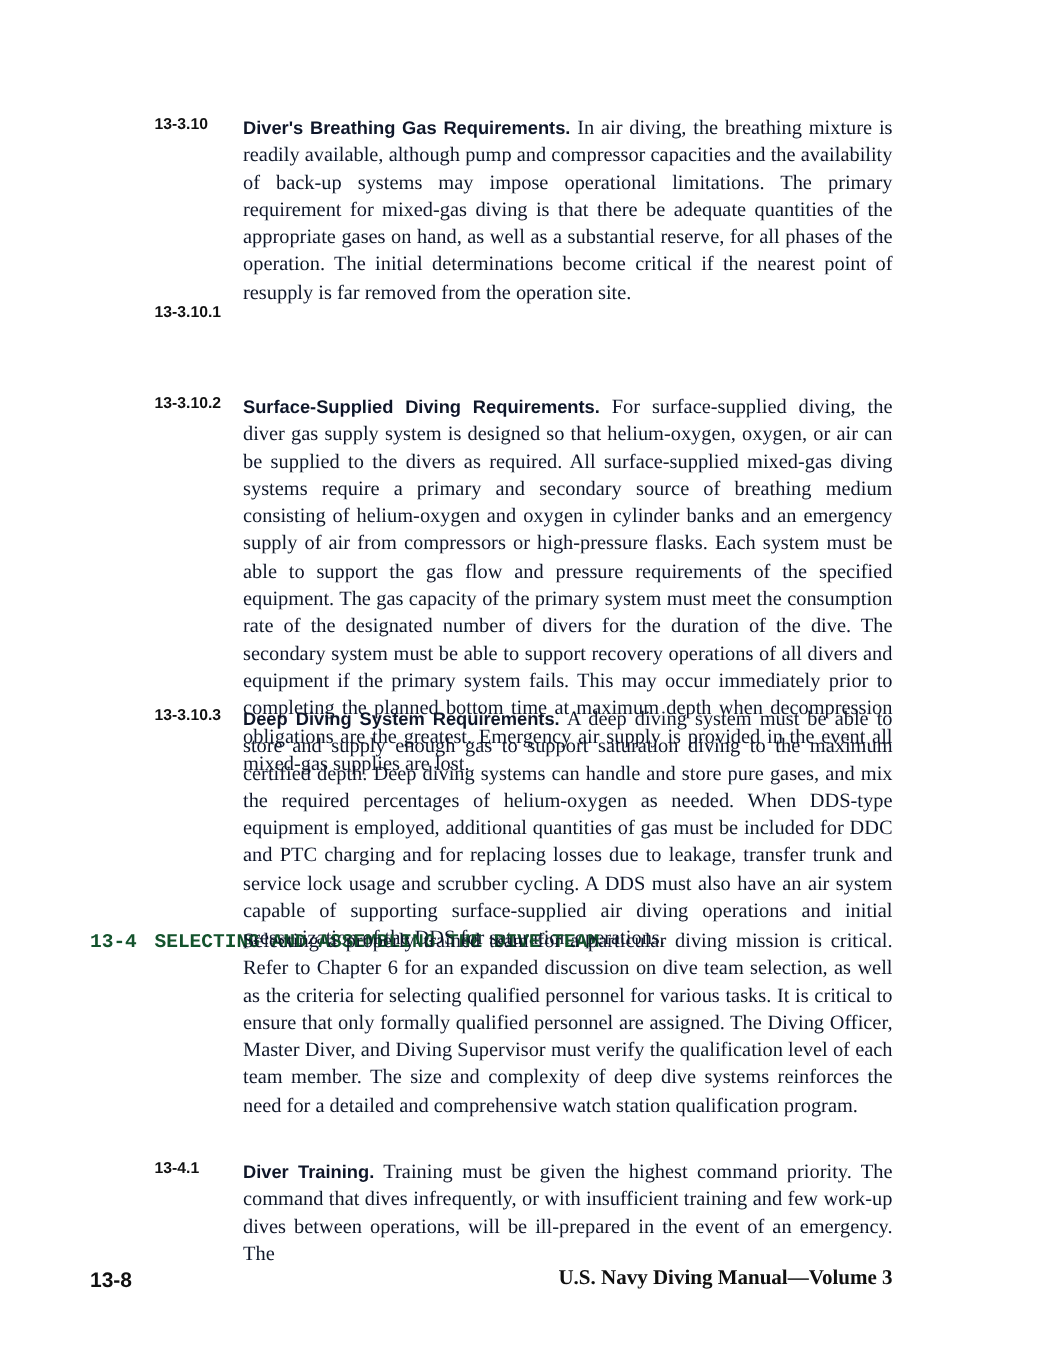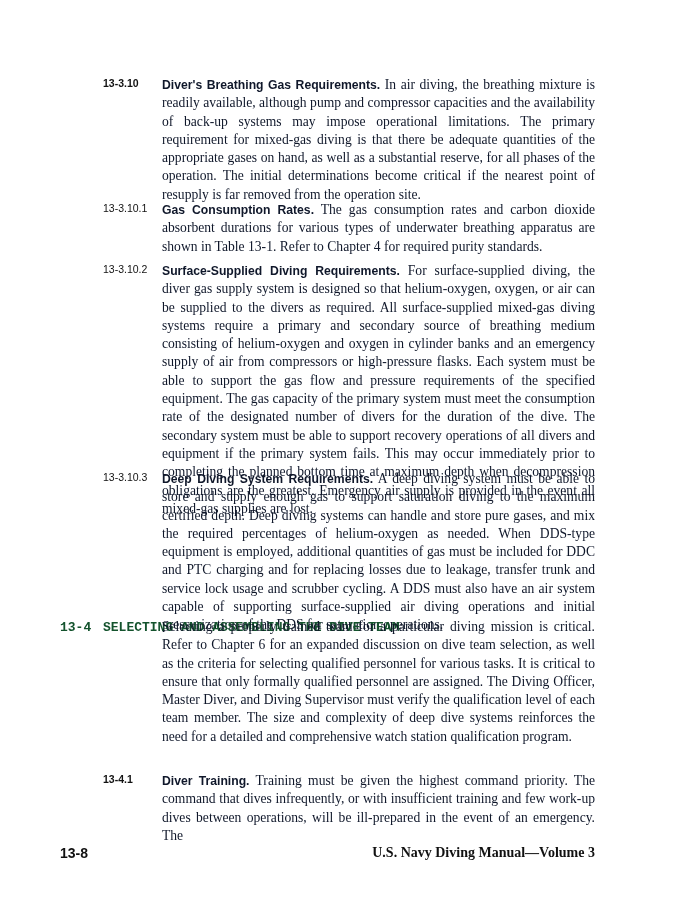--- a/index.html
+++ b/index.html
@@ -4,21 +4,21 @@
 <style>
   html, body { margin: 0; padding: 0; background: #ffffff; }
   body { width: 695px; height: 899px; position: relative; overflow: hidden; }
   .page { position: absolute; left: 0; top: 0; width: 695px; height: 899px; }
   .sec { position: absolute; left: 103px; width: 492px; }
   .num {
     position: absolute; left: 0; top: 1px;
     font-family: "Liberation Sans", sans-serif; font-weight: bold;
     font-size: 10.5px; color: #111;
   }
-  .num.light { font-weight: normal; }
+  .num.light { font-weight: bold; }
   .body {
     margin-left: 59px;
     font-family: "Liberation Serif", serif; font-size: 13.6px;
     line-height: 18.3px; color: #0f172a; text-align: justify;
   }
   .head {
     font-family: "Liberation Sans", sans-serif; font-weight: bold; font-size: 12.2px;
   }
   .h1 {
     position: absolute; left: 60px; top: 620px;
@@ -38,24 +38,20 @@
   <div class="sec" style="top:76px;">
     <span class="num">13-3.10</span>
     <div class="body">
       <span class="head">Diver's Breathing Gas Requirements.</span>
       <span>In air diving, the breathing mixture is readily available, although pump and compressor capacities and the availability of back-up systems may impose operational limitations. The primary requirement for mixed-gas diving is that there be adequate quantities of the appropriate gases on hand, as well as a substantial reserve, for all phases of the operation. The initial determinations become critical if the nearest point of resupply is far removed from the operation site.</span>
     </div>
   </div>
 
   <div class="sec" style="top:201px;">
     <span class="num light">13-3.10.1</span>
-    <div class="body">
-      <span class="head">Gas Consumption Rates.</span>
-      <span>The gas consumption rates and carbon dioxide absorbent durations for various types of underwater breathing apparatus are shown in Table 13-1. Refer to Chapter 4 for required purity standards.</span>
-    </div>
   </div>
 
   <div class="sec" style="top:262px;">
     <span class="num light">13-3.10.2</span>
     <div class="body">
       <span class="head">Surface-Supplied Diving Requirements.</span>
       <span>For surface-supplied diving, the diver gas supply system is designed so that helium-oxygen, oxygen, or air can be supplied to the divers as required. All surface-supplied mixed-gas diving systems require a primary and secondary source of breathing medium consisting of helium-oxygen and oxygen in cylinder banks and an emergency supply of air from compressors or high-pressure flasks. Each system must be able to support the gas flow and pressure requirements of the specified equipment. The gas capacity of the primary system must meet the consumption rate of the designated number of divers for the duration of the dive. The secondary system must be able to support recovery operations of all divers and equipment if the primary system fails. This may occur immediately prior to completing the planned bottom time at maximum depth when decompression obligations are the greatest. Emergency air supply is provided in the event all mixed-gas supplies are lost.</span>
     </div>
   </div>
 

